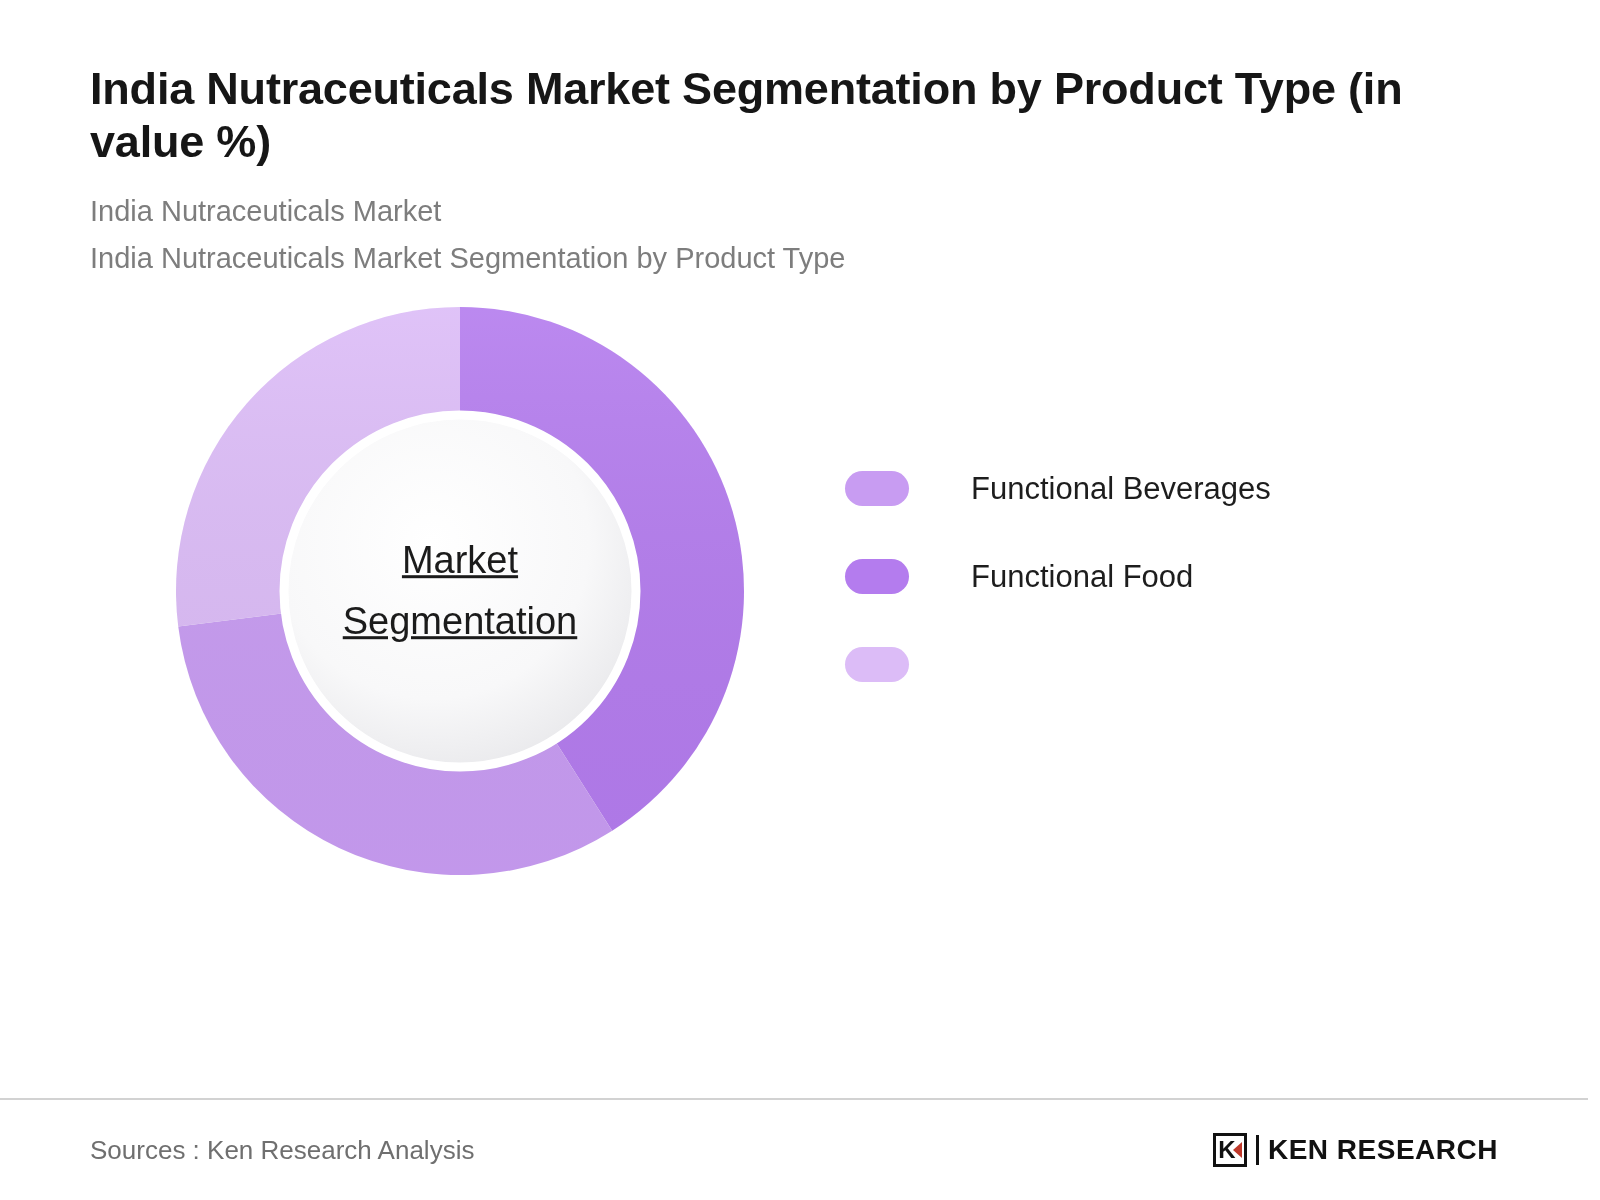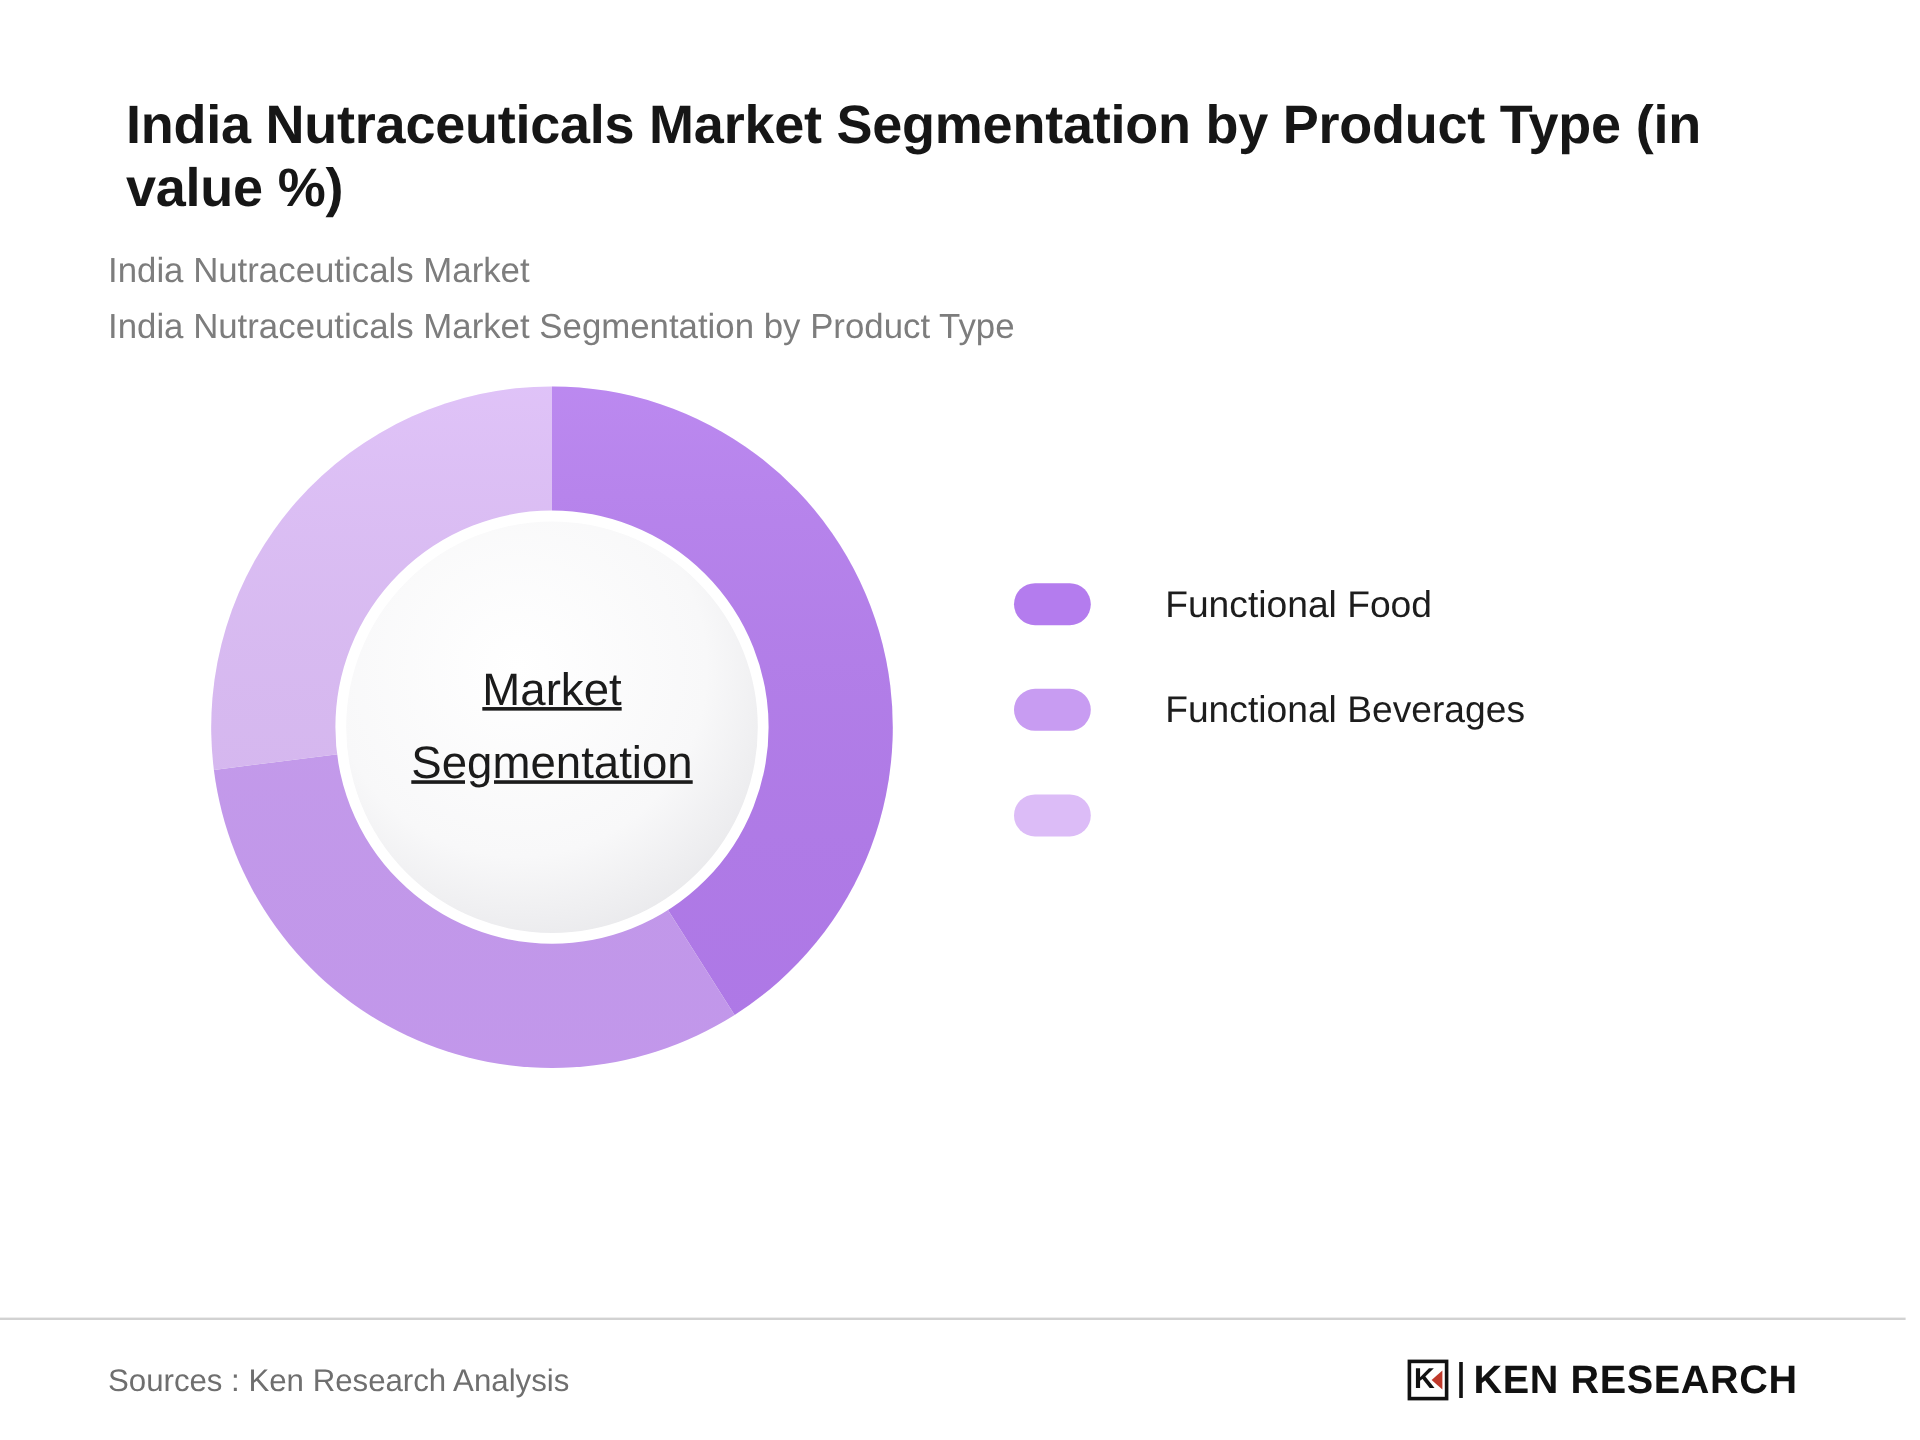--- a/index.html
+++ b/index.html
@@ -28,21 +28,21 @@
   .header {
     padding: 62px 90px 0 90px;
   }
   .chart-title {
     font-size: 45px;
     font-weight: bold;
     line-height: 1.18;
     letter-spacing: -0.2px;
     color: #161616;
     max-width: 1330px;
-    margin: 15px;
+    margin: 0;
   }
   .subtitle-block {
     margin-top: 20px;
   }
   .subtitle-line {
     font-size: 29px;
     line-height: 1.6;
     color: #7d7d7d;
     font-weight: normal;
   }
@@ -158,21 +158,21 @@
     border-top: 8px solid transparent;
     border-bottom: 8px solid transparent;
     border-right: 9px solid #c0392b;
   }
   .logo-divider {
     width: 3px;
     height: 30px;
     background: #111111;
   }
   .logo-text {
-    font-size: 33px;
+    font-size: 28px;
     font-weight: bold;
     letter-spacing: 0.5px;
     color: #111111;
     font-family: "Liberation Sans", sans-serif;
   }
 </style>
 </head>
 <body>
 
 <div class="page">
@@ -209,26 +209,26 @@
         <circle cx="292" cy="292" r="176" fill="url(#hubGrad)" stroke="#ffffff" stroke-width="9"></circle>
       </svg>
       <div class="donut-center-label">
         <div>Market</div>
         <div>Segmentation</div>
       </div>
     </div>
 
     <div class="legend" id="legend">
         <div class="legend-item">
+          <span class="legend-swatch" style="background: rgb(200, 156, 242);"></span>
+          <span class="legend-label">Functional Beverages</span>
+        </div>
+        <div class="legend-item">
           <span class="legend-swatch" style="background: rgb(180, 124, 238);"></span>
           <span class="legend-label">Functional Food</span>
-        </div>
-        <div class="legend-item">
-          <span class="legend-swatch" style="background: rgb(200, 156, 242);"></span>
-          <span class="legend-label">Functional Beverages</span>
         </div>
         <div class="legend-item">
           <span class="legend-swatch" style="background: rgb(220, 188, 247);"></span>
         </div>
       </div>
   </div>
 
   <div class="footer">
     <div class="source-text">Sources : Ken Research Analysis</div>
     <div class="logo">

